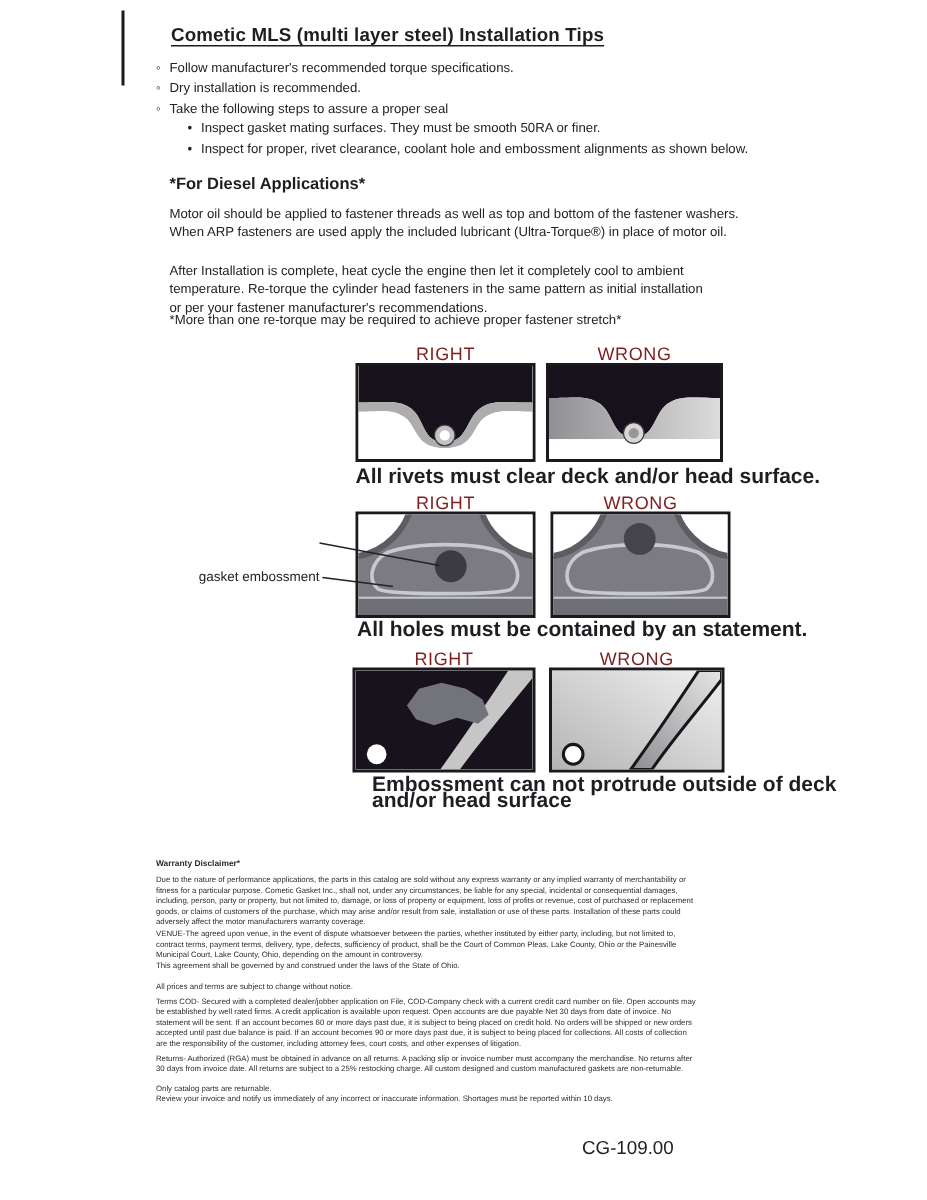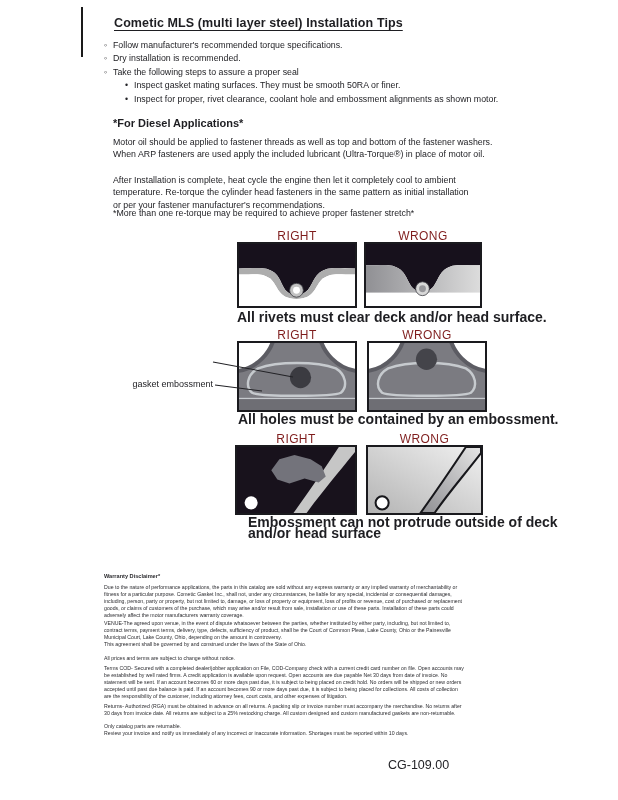--- a/index.html
+++ b/index.html
@@ -67,21 +67,21 @@
     <div class="bullet">
       <span class="mk">◦</span>
       <span>Take the following steps to assure a proper seal</span>
     </div>
     <div class="bullet sub">
       <span class="mk">•</span>
       <span>Inspect gasket mating surfaces.  They must be smooth 50RA or finer.</span>
     </div>
     <div class="bullet sub">
       <span class="mk">•</span>
-      <span>Inspect for proper, rivet clearance, coolant hole and embossment alignments as shown motor.</span>
+      <span>Inspect for proper, rivet clearance, coolant hole and embossment alignments as shown below.</span>
     </div>
   </div>
 
   <div class="abs diesel-heading">*For Diesel Applications*</div>
   <div class="abs body-par para1 pl">Motor oil should be applied to fastener threads as well as top and bottom of the fastener washers.
 When ARP fasteners are used apply the included lubricant (Ultra-Torque®) in place of motor oil.</div>
   <div class="abs body-par para2 pl">After Installation is complete, heat cycle the engine then let it completely cool to ambient
 temperature. Re-torque the cylinder head fasteners in the same pattern as initial installation
 or per your fastener manufacturer's recommendations.</div>
   <div class="abs body-par note">*More than one re-torque may be required to achieve proper fastener stretch*</div>
@@ -135,21 +135,21 @@
     <svg viewBox="0 0 115 66" preserveAspectRatio="none">
       <rect x="0" y="0" width="115" height="66" fill="#7b7b81"></rect>
       <circle cx="-8" cy="-16" r="44" fill="#ffffff" stroke="#5c5c63" stroke-width="4"></circle>
       <circle cx="123" cy="-16" r="44" fill="#ffffff" stroke="#5c5c63" stroke-width="4"></circle>
       <rect x="0" y="54" width="115" height="1.4" fill="#c6cace"></rect>
       <rect x="0" y="55.4" width="115" height="10.6" fill="#6e6e74"></rect>
       <path d="M13,49 C6,43 8,31 19,25 C38,18 77,18 96,25 C106,31 108,43 101,49 C93,53 21,53 13,49 Z" fill="none" stroke="#c6cace" stroke-width="2.4"></path>
       <circle cx="57" cy="16" r="10.5" fill="#44444a"></circle>
     </svg>
   </div>
-  <div class="abs cap cap2">All holes must be contained by an embossment.</div>
+  <div class="abs cap cap2">All holes must be contained by an statement.</div>
 
   <div class="abs callout co2">gasket embossment</div>
   <svg class="abs leaders" viewBox="0 0 100 40">
     <line x1="13" y1="6" x2="93" y2="21" stroke="#222226" stroke-width="1.1"></line>
     <line x1="15" y1="29" x2="62" y2="35" stroke="#222226" stroke-width="1.1"></line>
   </svg>
 
   <div class="abs lbl r3-right-lbl">RIGHT</div>
   <div class="abs lbl r3-wrong-lbl">WRONG</div>
 

